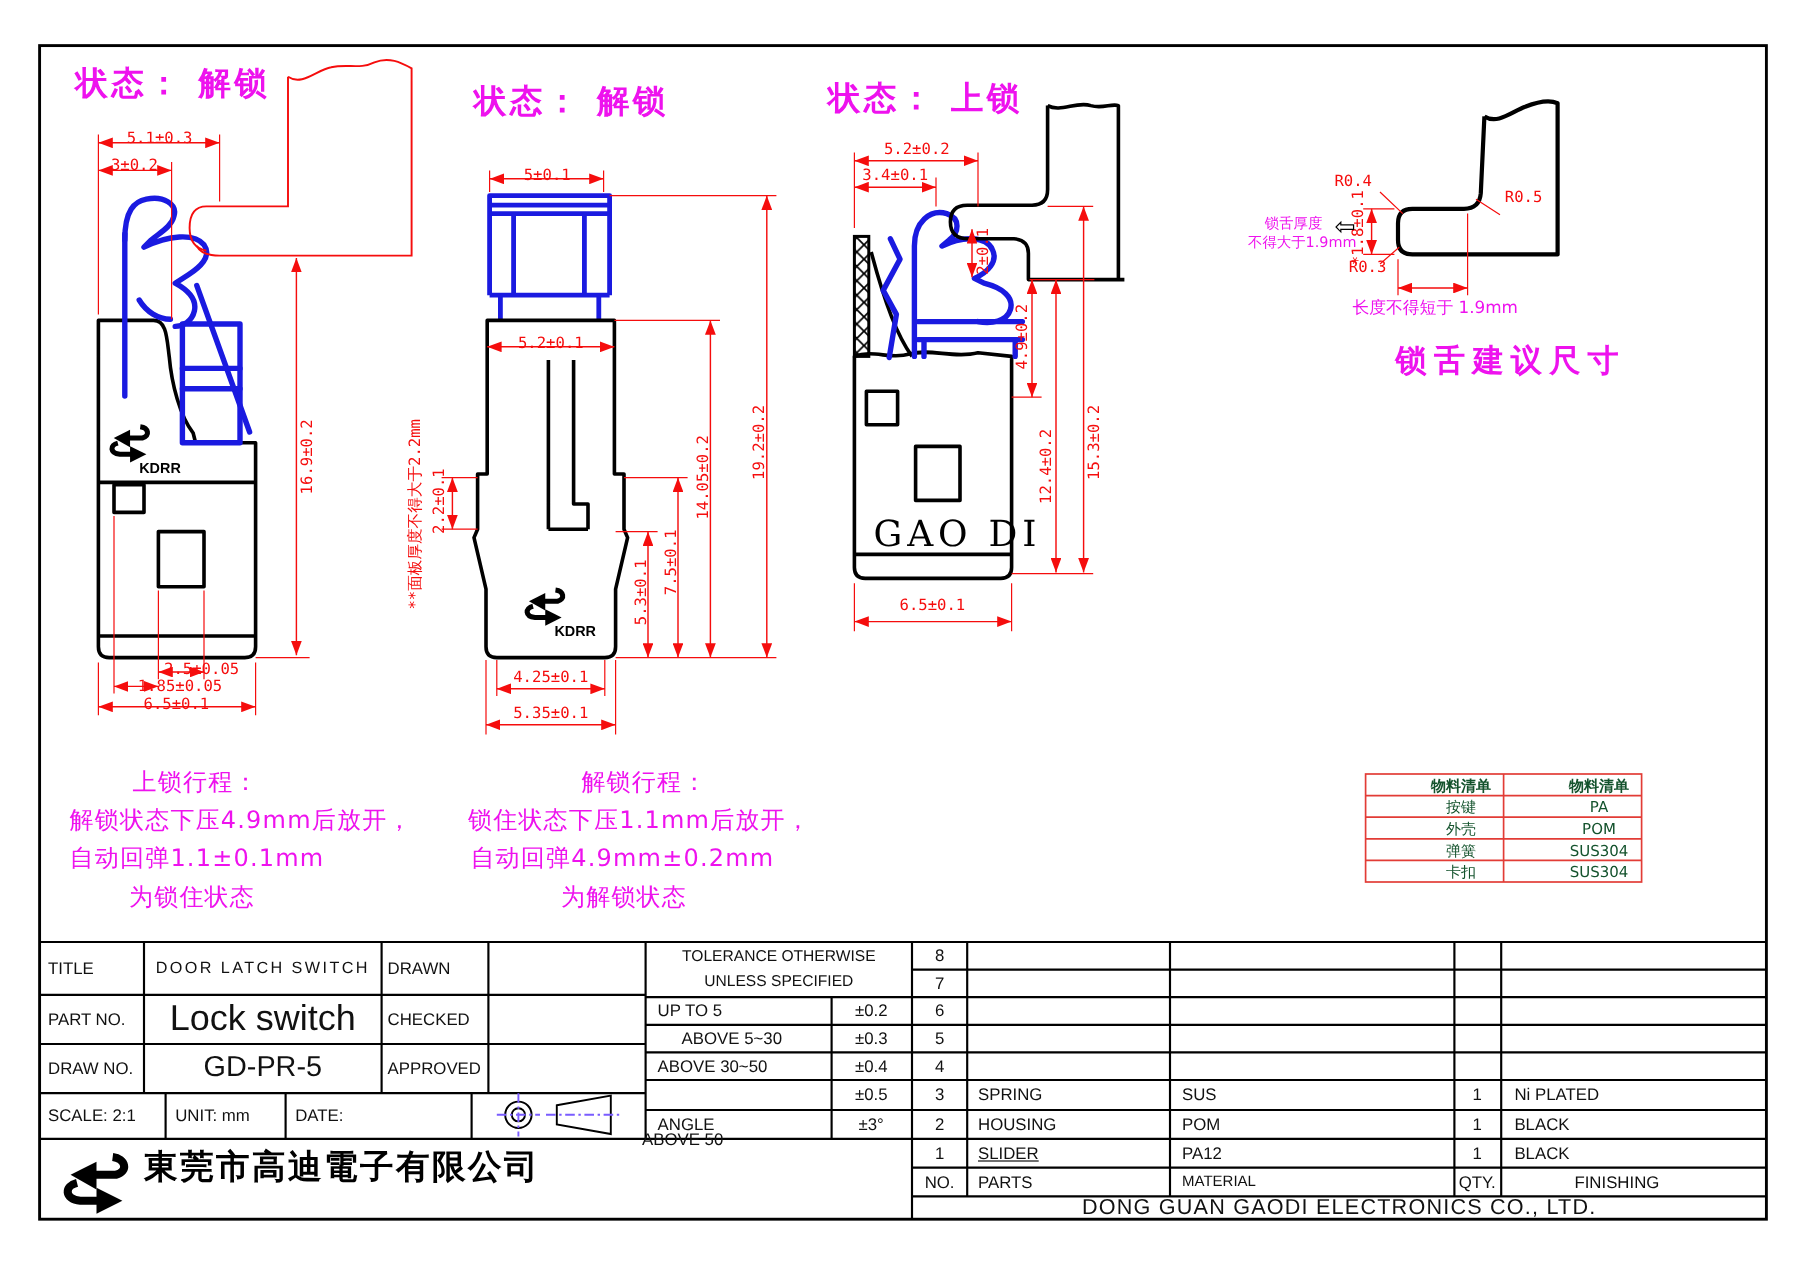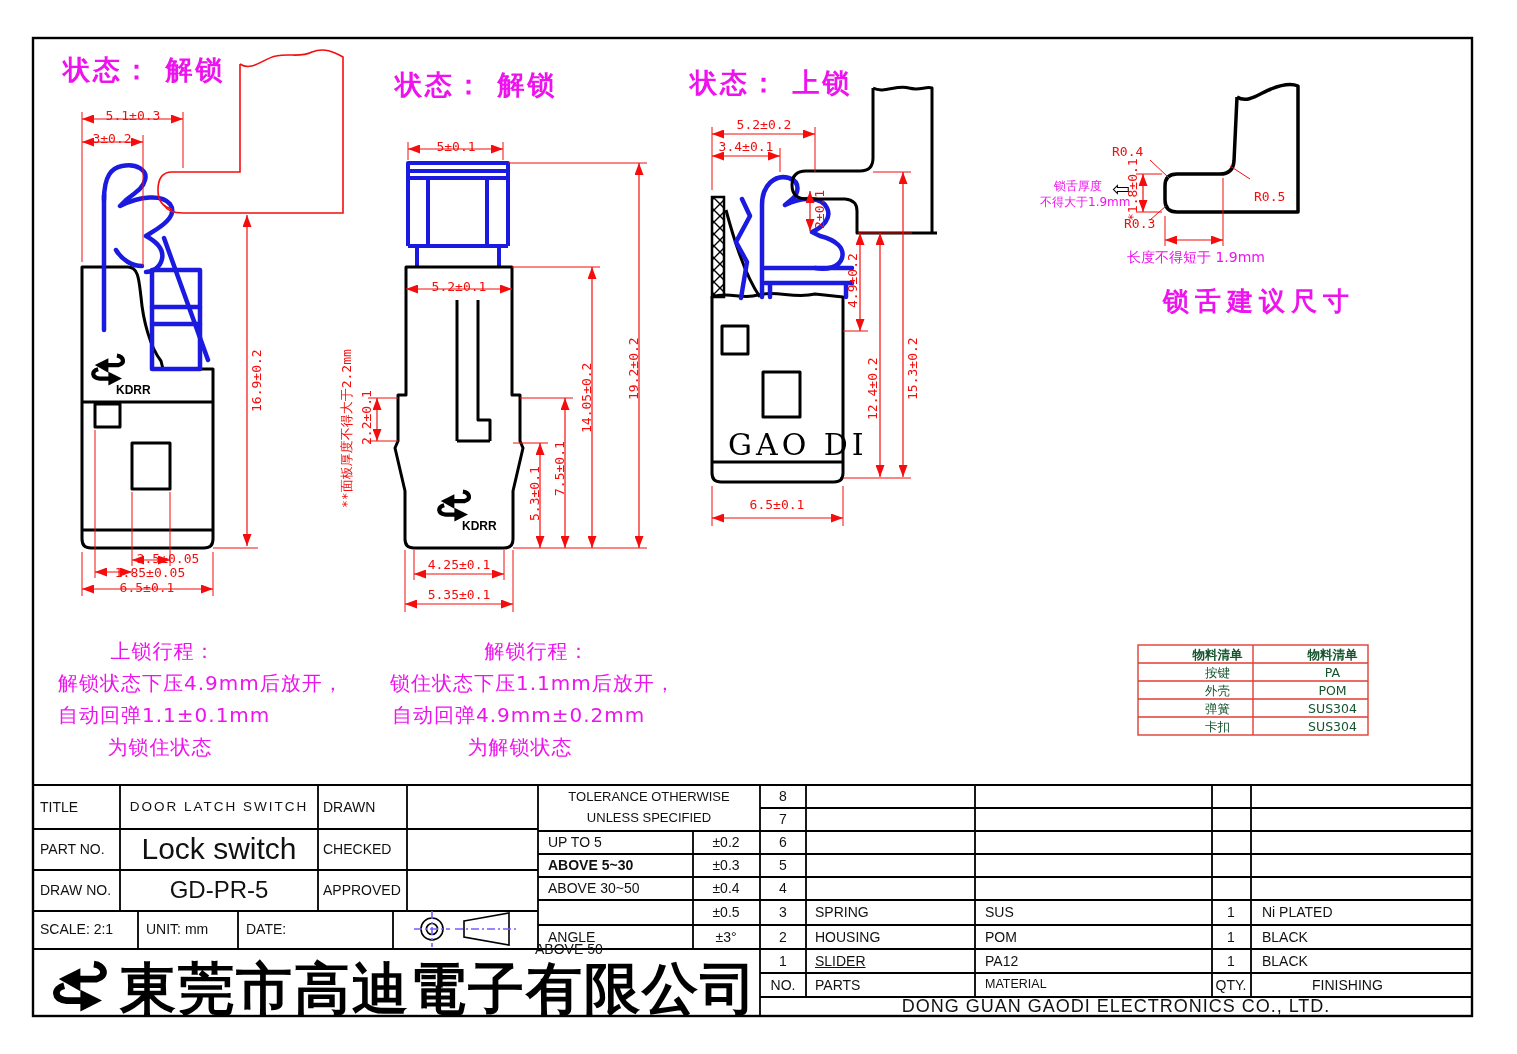--- a/index.html
+++ b/index.html
@@ -226,21 +226,21 @@
 
 <div class="t dimt c" style="left:764px;top:118px;">5.2±0.2</div>
 <div class="t dimt c" style="left:746px;top:140px;">3.4±0.1</div>
 <div class="t dimt v" style="left:813px;top:229px;">2±0.1</div>
 <div class="t dimt v" style="left:846px;top:308px;">4.9±0.2</div>
 <div class="t dimt v" style="left:866px;top:420px;">12.4±0.2</div>
 <div class="t dimt v" style="left:906px;top:400px;">15.3±0.2</div>
 <div class="t dimt c" style="left:777px;top:498px;">6.5±0.1</div>
 
 <div class="t dimt" style="left:1112px;top:145px;">R0.4</div>
-<div class="t dimt" style="left:1254px;top:190px;">R0.5</div>
+<div class="t dimt" style="left:1254px;top:158px;">R0.5</div>
 <div class="t dimt" style="left:1124px;top:217px;">R0.3</div>
 <div class="t dimt v" style="left:1126px;top:221px;">*1.8±0.1</div>
 <div class="t mag" style="left:1054px;top:180px;font-size:12px;">锁舌厚度</div>
 <div class="t mag" style="left:1040px;top:196px;font-size:12px;">不得大于1.9mm</div>
 <div class="t blk" style="left:1112px;top:178px;font-size:21px;">⇦</div>
 <div class="t mag c" style="left:1196px;top:250px;font-size:14px;">长度不得短于 1.9mm</div>
 <div class="t mag" style="left:1163px;top:287px;font-size:26px;letter-spacing:6px;font-weight:bold;">锁舌建议尺寸</div>
 
 
 <div class="t mag note c" style="left:163px;top:640px;">上锁行程：</div>
@@ -273,21 +273,21 @@
 <div class="t tbl c" style="left:219px;top:877px;font-size:24px;">GD-PR-5</div>
 <div class="t tbl" style="left:323px;top:883px;">APPROVED</div>
 <div class="t tbl" style="left:40px;top:922px;">SCALE: 2:1</div>
 <div class="t tbl" style="left:146px;top:922px;">UNIT: mm</div>
 <div class="t tbl" style="left:246px;top:922px;">DATE:</div>
 
 <div class="t tbl c" style="left:649px;top:790px;font-size:13px;">TOLERANCE OTHERWISE</div>
 <div class="t tbl c" style="left:649px;top:811px;font-size:13px;">UNLESS SPECIFIED</div>
 <div class="t tbl" style="left:548px;top:835px;">UP TO 5</div>
 <div class="t tbl c" style="left:726px;top:835px;">±0.2</div>
-<div class="t tbl" style="left:548px;top:858px;font-weight:bold;">ABOVE 5~30</div>
+<div class="t tbl" style="left:568px;top:858px;">ABOVE 5~30</div>
 <div class="t tbl c" style="left:726px;top:858px;">±0.3</div>
 <div class="t tbl" style="left:548px;top:881px;">ABOVE 30~50</div>
 <div class="t tbl c" style="left:726px;top:881px;">±0.4</div>
 <div class="t tbl" style="left:535px;top:905px;margin-top:37px;">ABOVE 50</div>
 <div class="t tbl c" style="left:726px;top:905px;">±0.5</div>
 <div class="t tbl" style="left:548px;top:930px;">ANGLE</div>
 <div class="t tbl c" style="left:726px;top:930px;">±3°</div>
 
 <div class="t tbl c" style="left:783px;top:789px;">8</div>
 <div class="t tbl c" style="left:783px;top:812px;">7</div>
@@ -310,16 +310,16 @@
 <div class="t tbl" style="left:985px;top:954px;">PA12</div>
 <div class="t tbl c" style="left:1231px;top:954px;">1</div>
 <div class="t tbl" style="left:1262px;top:954px;">BLACK</div>
 
 <div class="t tbl c" style="left:783px;top:978px;">NO.</div>
 <div class="t tbl" style="left:815px;top:978px;">PARTS</div>
 <div class="t tbl" style="left:985px;top:978px;font-size:12.5px;">MATERIAL</div>
 <div class="t tbl c" style="left:1231px;top:978px;">QTY.</div>
 <div class="t tbl" style="left:1312px;top:978px;">FINISHING</div>
 
-<div class="t blk" style="left:120px;top:958px;font-size:56px;font-weight:bold;letter-spacing:2px;">東莞市高迪電子有限公司</div>
+<div class="t blk" style="left:120px;top:958px;font-size:28px;font-weight:bold;letter-spacing:2px;">東莞市高迪電子有限公司</div>
 <div class="t tbl c" style="left:1116px;top:997px;font-size:18px;letter-spacing:1px;">DONG GUAN GAODI ELECTRONICS CO., LTD.</div>
 
 </div>
 
 </body></html>

